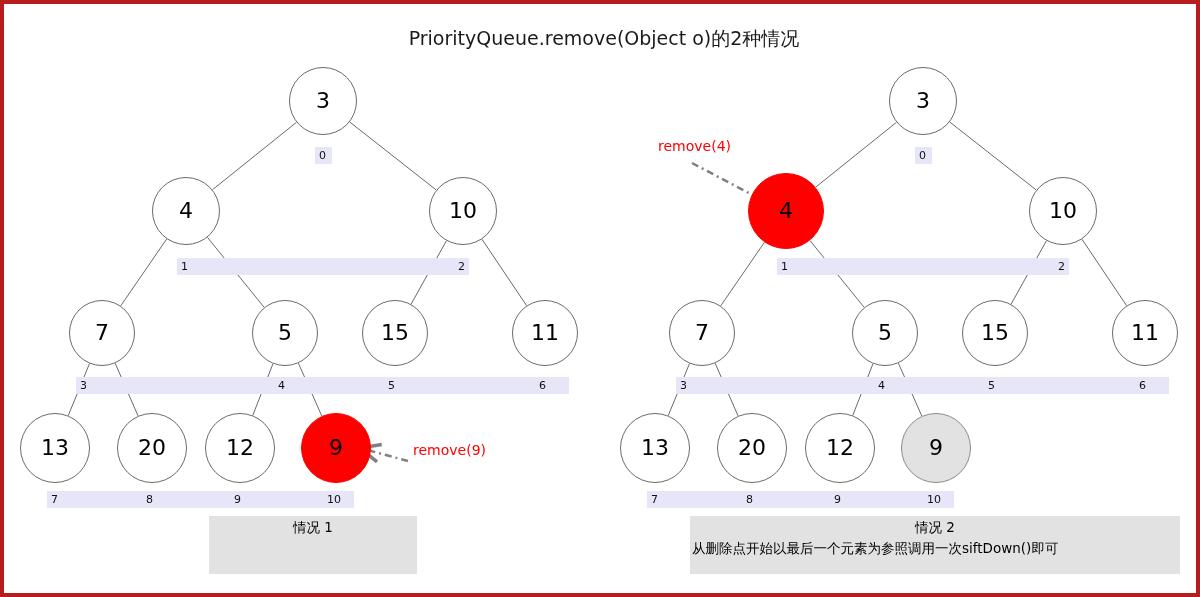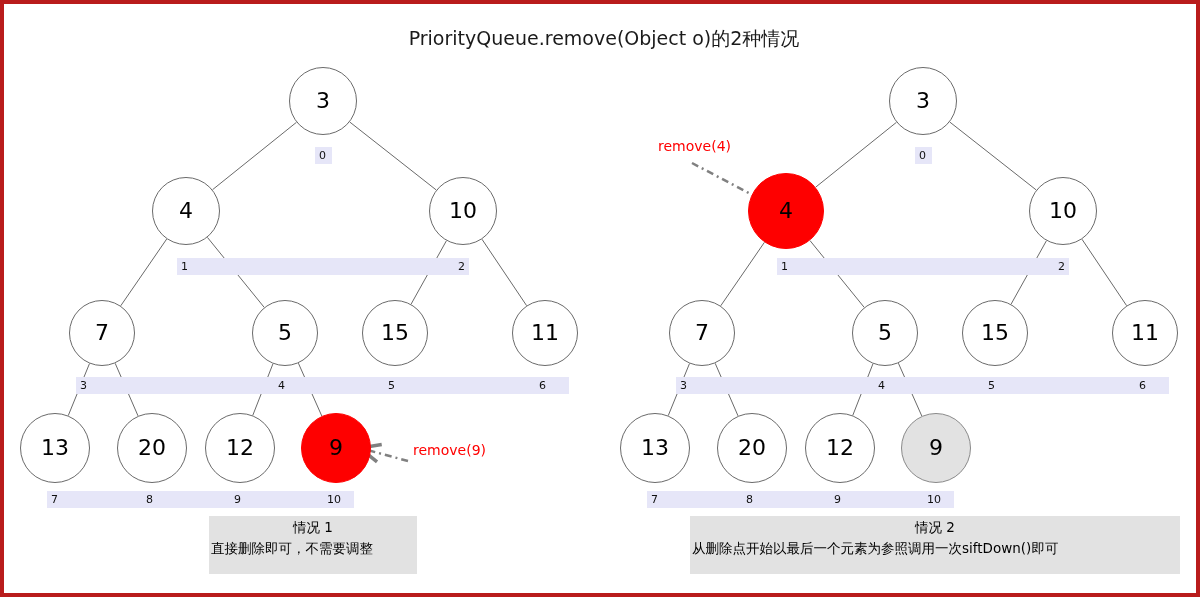--- a/index.html
+++ b/index.html
@@ -149,21 +149,20 @@
       <div class="idx-label" style="left: 274px; top: 373px;">4</div>
       <div class="idx-label" style="left: 384px; top: 373px;">5</div>
       <div class="idx-label" style="left: 535px; top: 373px;">6</div>
       <div class="idx-label" style="left: 47px; top: 487px;">7</div>
       <div class="idx-label" style="left: 142px; top: 487px;">8</div>
       <div class="idx-label" style="left: 230px; top: 487px;">9</div>
       <div class="idx-label" style="left: 323px; top: 487px;">10</div>
       <div class="remove-label" style="left: 409px; top: 439px;">remove(9)</div>
       <div class="caption" style="left: 205px; top: 512px; width: 208px; height: 58px;">
         <span class="cap-title">情况 1</span>
-        <span class="cap-line">直接删除即可，不需要调整</span>
       </div>
       <div class="idx-band" style="left: 911px; top: 143px; width: 17px;"></div>
       <div class="idx-band" style="left: 773px; top: 254px; width: 292px;"></div>
       <div class="idx-band" style="left: 672px; top: 373px; width: 493px;"></div>
       <div class="idx-band" style="left: 643px; top: 487px; width: 307px;"></div>
       <div class="node" style="left: 885px; top: 63px; width: 68px; height: 68px;">3</div>
       <div class="node red" style="left: 744px; top: 169px; width: 76px; height: 76px;">4</div>
       <div class="node" style="left: 1025px; top: 173px; width: 68px; height: 68px;">10</div>
       <div class="node" style="left: 665px; top: 296px; width: 66px; height: 66px;">7</div>
       <div class="node" style="left: 848px; top: 296px; width: 66px; height: 66px;">5</div>

